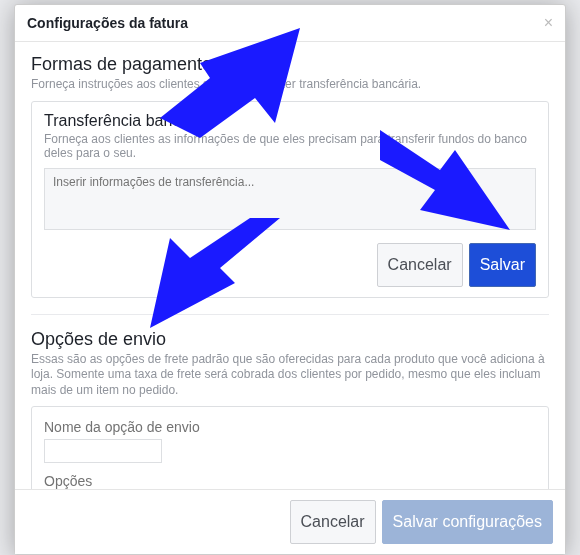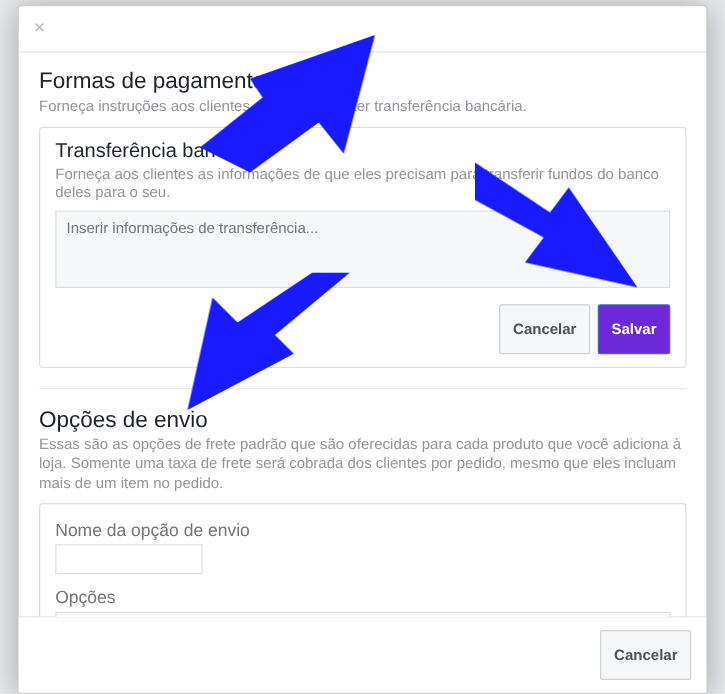--- a/index.html
+++ b/index.html
@@ -88,33 +88,33 @@
     resize: none;
   }
   .btn-row {
     display: flex;
     justify-content: flex-end;
     gap: 6px;
     margin-top: 10px;
   }
   .btn {
     padding: 12px 10px;
-    font-size: 12px;
+    font-size: 16px;
     border-radius: 2px;
     cursor: pointer;
-    font-weight: bold;
+    font-weight: normal;
     border: 1px solid;
   }
   .btn-secondary {
     background: #f6f7f9;
     border-color: #ced0d4;
     color: #4b4f56;
   }
   .btn-primary {
-    background: #6d28d9;
+    background: #1d4ed8;
     border-color: #4267b2;
     color: #fff;
   }
   .btn-primary.disabled {
     background: #9cb4d8;
     border-color: #9cb4d8;
     cursor: default;
   }
   .field-label {
     font-size: 14px;
@@ -162,20 +162,21 @@
   .arrow {
     position: absolute;
     pointer-events: none;
   }
 </style>
 </head>
 <body>
 
 <div class="modal">
   <div class="modal-header">
+    <div class="modal-title">Configurações da fatura</div>
     <div class="close-x">×</div>
   </div>
 
   <div class="modal-body">
 
     <div class="section-title">Formas de pagamento</div>
     <div class="section-desc">Forneça instruções aos clientes sobre como fazer transferência bancária.</div>
 
     <div class="panel">
       <div class="panel-title">Transferência bancária</div>
@@ -203,20 +204,21 @@
       <div class="btn-row">
         <button class="btn btn-secondary">Cancelar</button>
         <button class="btn btn-primary">Salvar</button>
       </div>
     </div>
 
   </div>
 
   <div class="modal-footer">
     <button class="btn btn-secondary">Cancelar</button>
+    <button class="btn btn-primary disabled">Salvar configurações</button>
   </div>
 </div>
 
 <svg class="arrow" style="left:160px; top:28px;" width="140" height="110" viewBox="0 0 140 110">
   <g fill="#1a1aff">
     <polygon points="0,90 50,50 40,35 140,0 115,95 95,70 40,110"></polygon>
   </g>
 </svg>
 
 <svg class="arrow" style="left:380px; top:110px;" width="130" height="120" viewBox="0 0 130 120">

